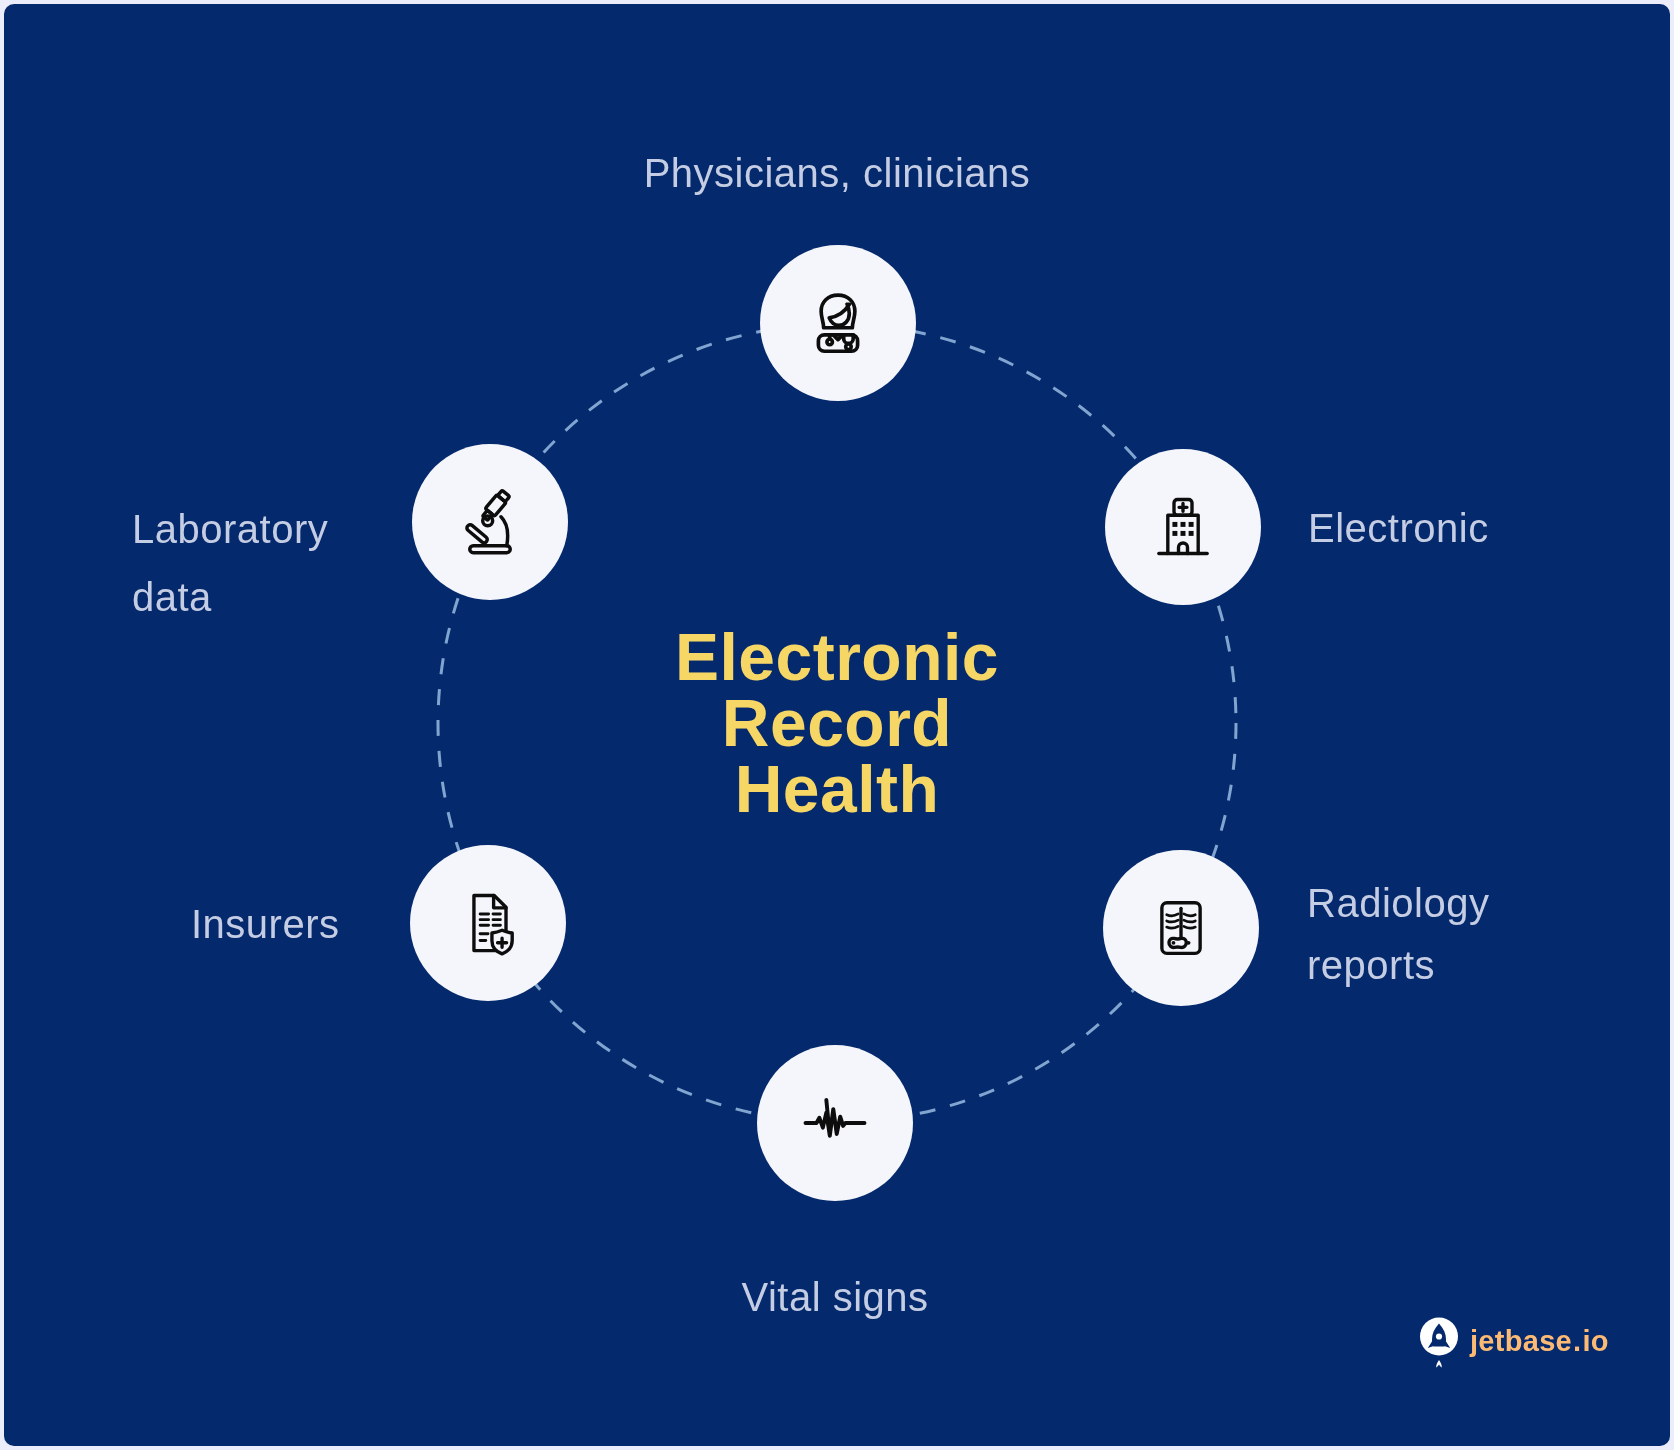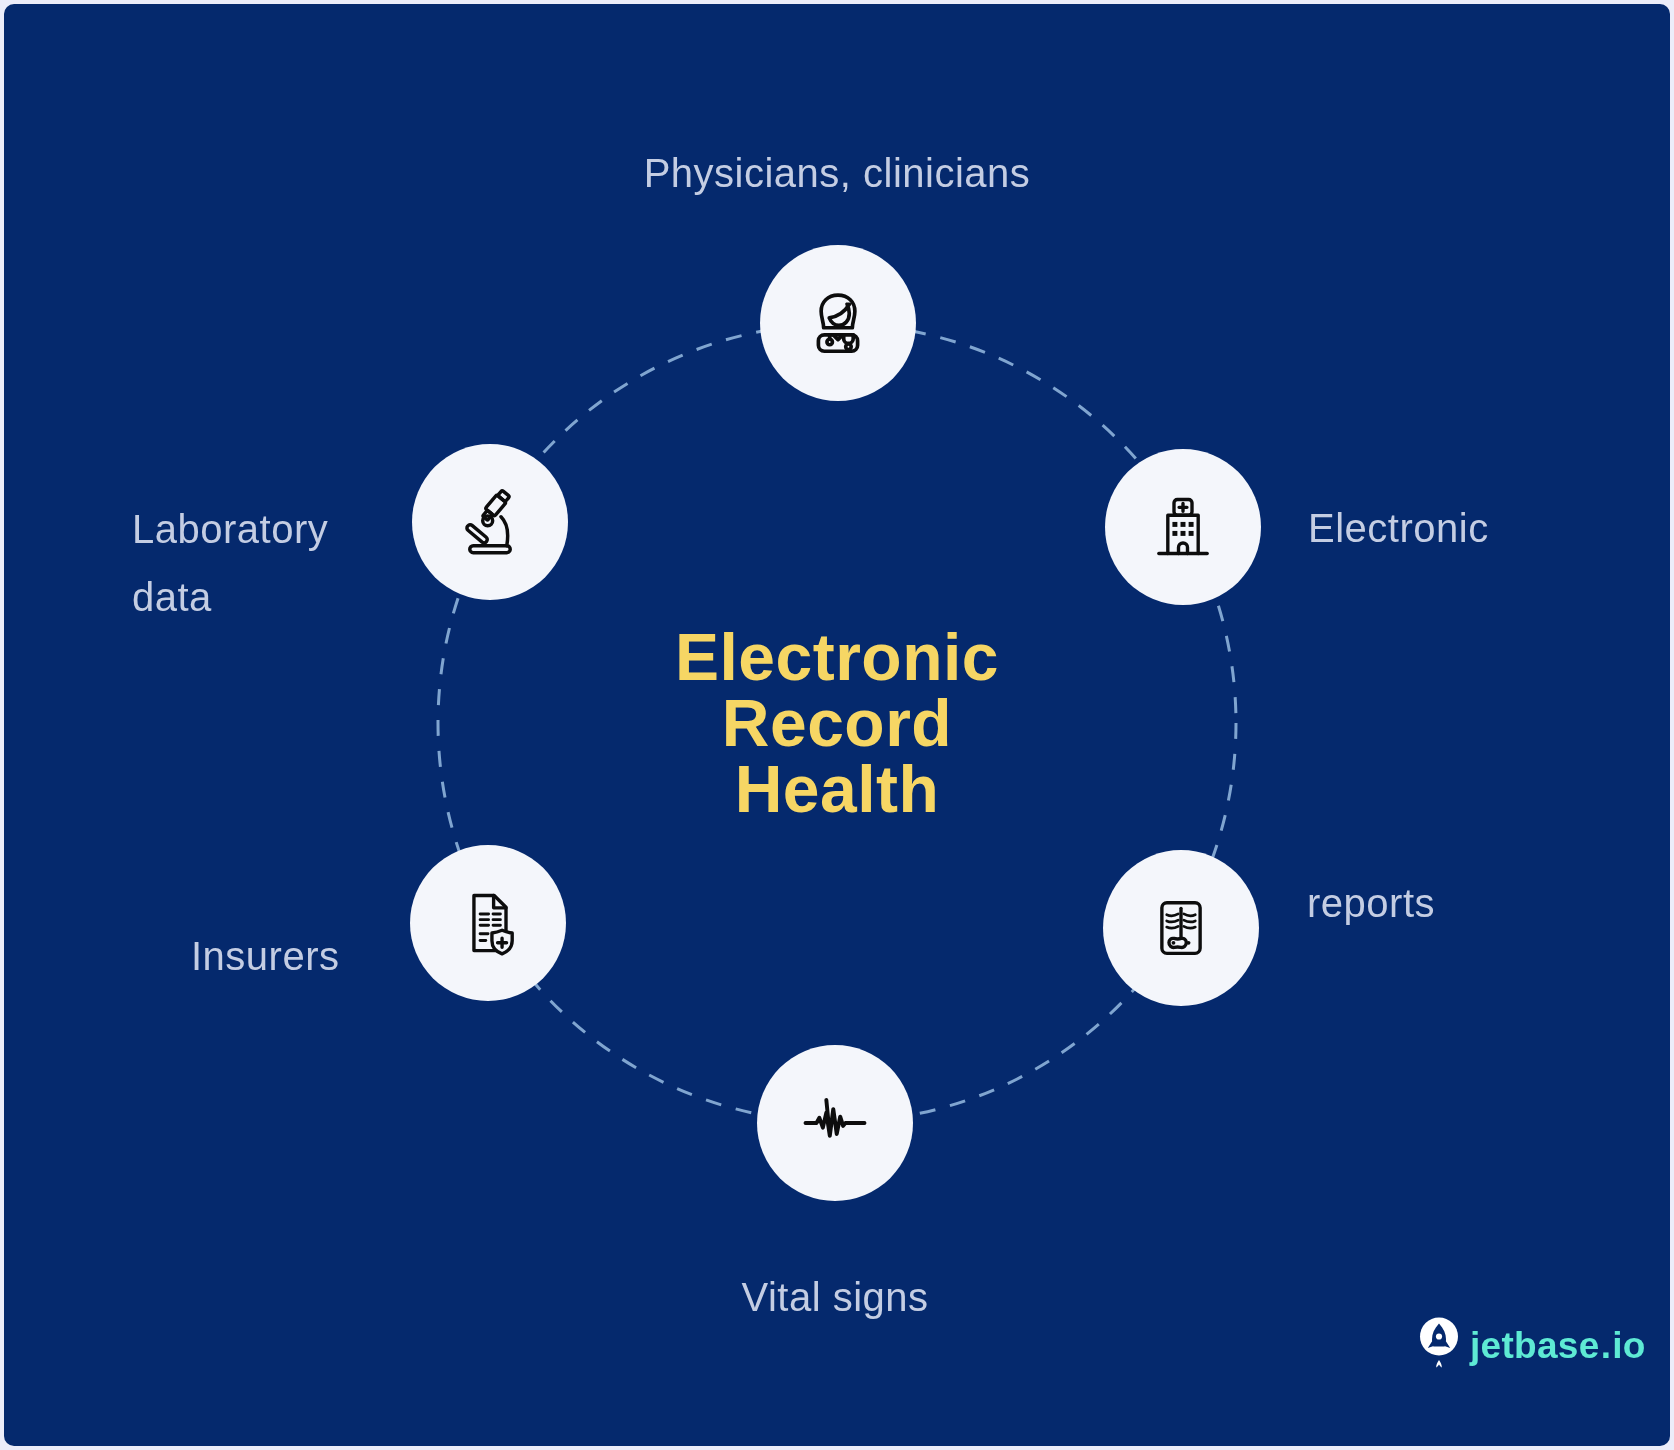--- a/index.html
+++ b/index.html
@@ -30,22 +30,22 @@
     letter-spacing:0.5px;white-space:nowrap;
   }
   .label.center-align{text-align:center;}
   .title{
     position:absolute;left:533px;top:620px;width:600px;
     text-align:center;color:var(--accent,#f6d664);
     font-size:66px;line-height:66px;font-weight:700;letter-spacing:0.5px;
   }
   .logo{position:absolute;left:1413px;top:1312px;display:flex;align-items:flex-start;}
   .logo-text{
-    margin-left:9px;margin-top:9px;color:#5eead4;font-weight:700;
-    font-size:37px;letter-spacing:0.3px;display:flex;align-items:baseline;
+    margin-left:9px;margin-top:9px;color:#fdba74;font-weight:700;
+    font-size:29px;letter-spacing:0.3px;display:flex;align-items:baseline;
   }
   .logo-text .dot{margin:0 1px;}
 </style>
 </head>
 <body>
 
 <div class="poster">
   <div class="canvas">
 
     <svg class="ring" width="1666" height="1442" aria-hidden="true">
@@ -127,21 +127,21 @@
             <path d="M25 29h7.5M36.5 29h6.5"></path>
             <path d="M25 34h7.5M36.5 34h6.5"></path>
             <path d="M25 41.5h7"></path>
             <path d="M25 47.5h5"></path>
           </g>
           <path fill="#f4f6fb" d="M44.5 38.5c3 1.3 6.1 2.1 9 2.4v6.8c0 5.6-3.6 9.6-9 11.7-5.4-2.1-9-6.1-9-11.7v-6.8c2.9-.3 6-1.1 9-2.4Z"></path>
           <path d="M44.5 45.5v8M40.5 49.5h8"></path>
         </g>
       </svg>
     </div>
-    <div class="label" style="left:187px;top:919px;">Insurers</div>
+    <div class="label" style="left:187px;top:887px;">Insurers</div>
 
     <div class="node" style="left:1099px;top:846px;">
       <svg width="72" height="72" viewBox="0 0 64 64">
         <g fill="none" stroke="#0d0d0d" stroke-width="3" stroke-linecap="round" stroke-linejoin="round">
           <rect x="15" y="9.5" width="34" height="45" rx="4.5"></rect>
           <path d="M32 14.5v26.5"></path>
           <g stroke-width="2.4">
             <path d="M29.5 19.5c-3.4 1.9-7 2.1-10.2.7"></path>
             <path d="M29.5 25c-3.4 1.9-7 2.1-10.2.7"></path>
             <path d="M29.5 30.5c-3.4 1.9-7 2.1-10.2.7"></path>
@@ -151,20 +151,21 @@
           </g>
           <path d="M25.7 41.3c-2.4-.6-4.4 1.2-4.4 3.5 0 2.9 2.1 5 4.9 4.4 2-.4 3.6-.4 5.6 0 2.8.6 4.9-1.5 4.9-4.4 0-2.3-2-4.1-4.4-3.5-2.2.6-4.4.6-6.6 0Z"></path>
         </g>
         <g fill="#0d0d0d">
           <circle cx="25.3" cy="45.2" r="1.7"></circle>
           <circle cx="38.7" cy="45.2" r="1.7"></circle>
         </g>
       </svg>
     </div>
     <div class="label" style="left:1303px;top:868px;line-height:62px;">
+      <div>Radiology</div>
       <div>reports</div>
     </div>
 
     <div class="node" style="left:753px;top:1041px;">
       <svg width="74" height="74" viewBox="0 0 64 64">
         <path fill="none" stroke="#0d0d0d" stroke-width="3.4" stroke-linecap="round" stroke-linejoin="round" d="M6.5 32H16l2.5-4.5 3 8.5 3-13 3 20-3-31 3 31 3-23 3 21.5 3-15 2.5 8 2 -2.5H57.5" transform="translate(0,0)"></path>
       </svg>
     </div>
     <div class="label center-align" style="left:531px;top:1260px;width:600px;">Vital signs</div>
 

